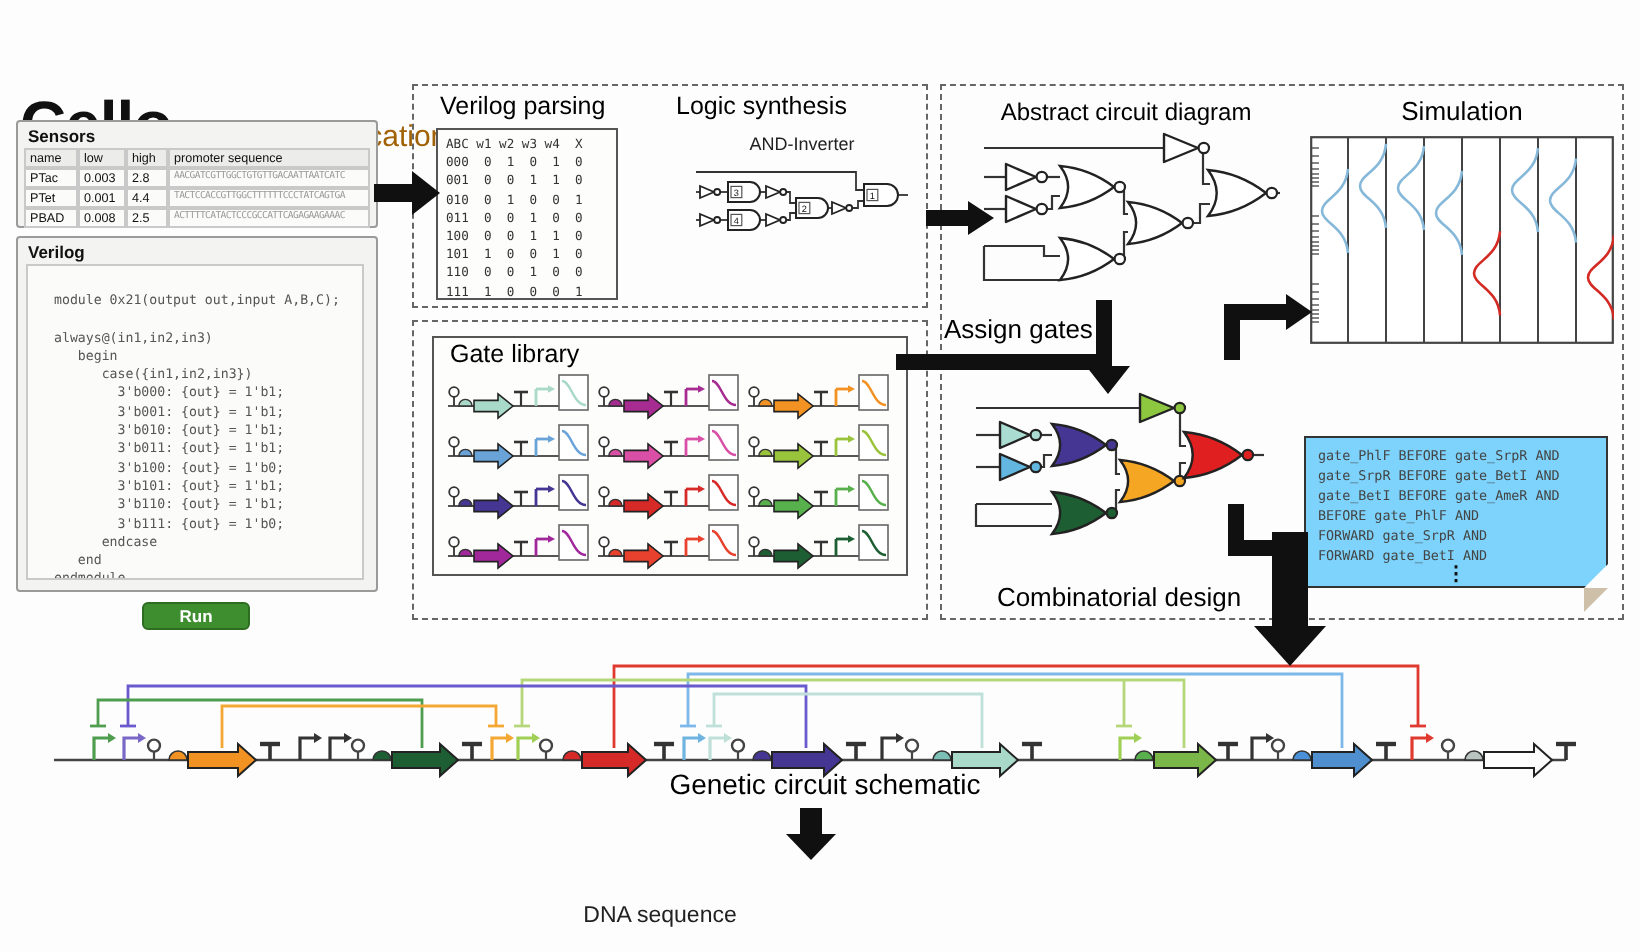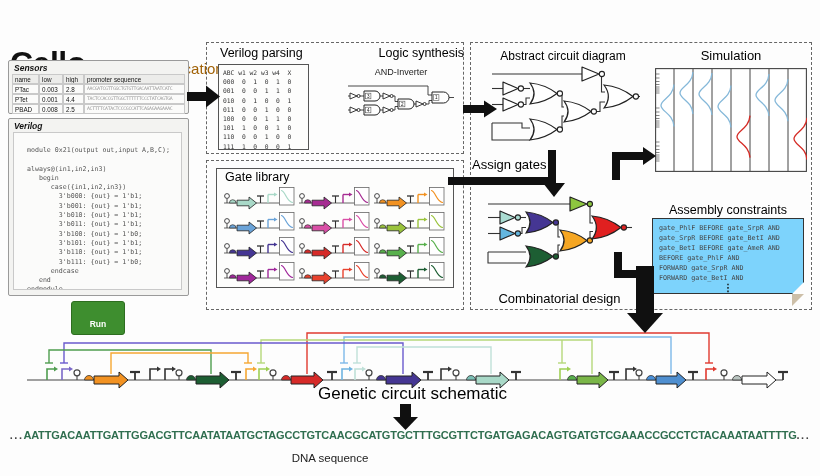--- a/index.html
+++ b/index.html
@@ -7,48 +7,48 @@
           font-family:"Liberation Sans",sans-serif;color:#111;}
   svg{display:block;}
   
   #hdr{position:absolute;left:10px;top:32px;display:flex;align-items:baseline;gap:7px;}
   #hdr .brand{font-size:32px;font-weight:bold;letter-spacing:-0.5px;}
   #hdr .sub{font-size:15px;color:#a16207;margin-top:28px;}
   
   .panel{position:absolute;background:#f3f3f1;border:1px solid #9a9a9a;border-radius:2px;box-sizing:border-box;}
   #sensors-panel{left:8px;top:60px;width:181px;height:54px;}
   #verilog-panel{left:8px;top:118px;width:181px;height:178px;}
-  .ptitle{font-size:8.5px;font-weight:bold;padding:2px 0 1px 5px;font-style:italic;}
+  .ptitle{font-size:8.5px;font-weight:bold;padding:2px 0 1px 5px;}
   #sensors-table{display:grid;grid-template-columns:27px 24px 21px auto;padding:0 3px;}
   .scell{border:1px solid #c9c9c9;background:#fbfbfa;font-size:6.3px;padding:0.5px 2px;white-space:nowrap;overflow:hidden;}
   .shead{background:#ececea;}
   .sseq{font-family:"DejaVu Sans Mono",monospace;font-size:4.8px;color:#9a9a9a;letter-spacing:-0.3px;}
   #verilog-code{position:absolute;left:4px;top:13px;width:169px;height:158px;margin:0;background:#fbfbfa;
      border:1px solid #c9c9c9;font-family:"DejaVu Sans Mono",monospace;font-size:6.6px;line-height:9.3px;
      color:#555;padding:13px;box-sizing:border-box;overflow:hidden;}
   #run-btn{position:absolute;left:71px;top:301px;width:54px;height:14px;border-radius:3px;
      border:1px solid #2d6d20;color:#fff;font-size:8.5px;font-weight:bold;font-family:"Liberation Sans",sans-serif;
-     padding:16px;line-height:12px;}
+     padding:0;line-height:12px;}
   
   .dashed{position:absolute;border:1.6px dashed #666;box-sizing:border-box;}
   #box-a{left:206px;top:42px;width:258px;height:112px;}
   #box-b{left:206px;top:160px;width:258px;height:150px;}
   #box-c{left:470px;top:42px;width:342px;height:268px;}
   
   .lbl{position:absolute;font-size:12.5px;color:#000;}
   #vp-label{left:220px;top:46px;width:110px;}
-  #ls-label{left:338px;top:46px;width:126px;text-align:right;}
+  #ls-label{left:338px;top:46px;width:126px;text-align:left;}
   #ls-sub{left:338px;top:67px;width:126px;text-align:center;font-size:9px;color:#222;}
   #ac-label{left:478px;top:49px;width:170px;text-align:center;font-size:12px;}
   #sim-label{left:655px;top:48px;width:152px;text-align:center;font-size:13px;}
   #gl-label{left:224px;top:171px;}
   #ag-label{left:472px;top:157px;font-size:13px;}
   #cd-label{left:472px;top:291px;width:175px;text-align:center;font-size:13px;}
   #as-label{left:650px;top:203px;width:156px;text-align:center;}
-  #gs-label{left:300px;top:384px;width:225px;text-align:center;font-size:17px;}
+  #gs-label{left:300px;top:384px;width:225px;text-align:center;font-size:14px;}
   #dna-label{left:0;top:452px;width:660px;text-align:center;font-size:11.5px;color:#222;}
   
   #truth-table{position:absolute;left:218px;top:64px;width:91px;height:86px;margin:0;background:#fdfdfc;
      border:1px solid #555;font-family:"DejaVu Sans Mono",monospace;font-size:6.3px;line-height:9.2px;
      color:#333;padding:3px 4px;box-sizing:border-box;overflow:hidden;}
   
   #logic-holder{position:absolute;left:346px;top:80px;}
   #abstract-holder{position:absolute;left:488px;top:62px;}
   #sim-holder{position:absolute;left:655px;top:68px;}
   #comb-holder{position:absolute;left:482px;top:190px;}
@@ -537,21 +537,20 @@
           <circle cx="107.9" cy="50.5" r="2.6" fill="#f5a623" stroke="#222" stroke-width="1.1"></circle>
         </g>
         <g>
           <path d="M110,26 Q118.7,37.5 110,49 Q125.95,47.62 139,37.5 Q125.95,27.38 110,26 Z" fill="#e02020" stroke="#222" stroke-width="1.2"></path>
           <circle cx="141.9" cy="37.5" r="2.6" fill="#e02020" stroke="#222" stroke-width="1.1"></circle>
         </g>
       </svg>
     </div>
   <div id="cd-label" class="lbl">Combinatorial design</div>
 
-  <div id="as-label" class="lbl">Assembly constraints</div>
   <div id="assembly-box">
     <div id="assembly-lines">
         <div class="as-line">gate_PhlF BEFORE gate_SrpR AND</div>
         <div class="as-line">gate_SrpR BEFORE gate_BetI AND</div>
         <div class="as-line">gate_BetI BEFORE gate_AmeR AND</div>
         <div class="as-line">BEFORE gate_PhlF AND</div>
         <div class="as-line">FORWARD gate_SrpR AND</div>
         <div class="as-line">FORWARD gate_BetI AND</div>
       </div>
     <div id="as-ellipsis">⋮</div>
@@ -744,21 +743,20 @@
           <polygon points="727,46 752,46 752,42 761,50 752,58 752,54 727,54" fill="#ffffff" stroke="#222" stroke-width="1"></polygon>
         </g>
         <g>
           <line x1="768" y1="50" x2="768" y2="42" stroke="#333" stroke-width="1.8"></line>
           <line x1="763" y1="42" x2="773" y2="42" stroke="#333" stroke-width="2.2"></line>
         </g>
       </svg>
     </div>
   <div id="gs-label" class="lbl">Genetic circuit schematic</div>
 
-  <div id="dna-row"><span id="dna-pre">...</span><span id="dna-seq" style="color: rgb(47, 110, 79);">AATTGACAATTGATTGGACGTTCAATATAATGCTAGCCTGTCAACGCATGTGCTTTGCGTTCTGATGAGACAGTGATGTCGAAACCGCCTCTACAAATAATTTTG</span><span id="dna-suf">...</span></div>
   <div id="dna-label" class="lbl">DNA sequence</div>
 
   <svg id="arrows" width="820" height="476">
       <rect x="187" y="92" width="19" height="9" fill="#101010"></rect>
       <rect x="463" y="105" width="21" height="8" fill="#101010"></rect>
       <rect x="448" y="177" width="107" height="8" fill="#101010"></rect>
       <rect x="548" y="150" width="8" height="33" fill="#101010"></rect>
       <rect x="612" y="152" width="8" height="28" fill="#101010"></rect>
       <rect x="612" y="152" width="31" height="8" fill="#101010"></rect>
       <rect x="614" y="252" width="8" height="26" fill="#101010"></rect>

